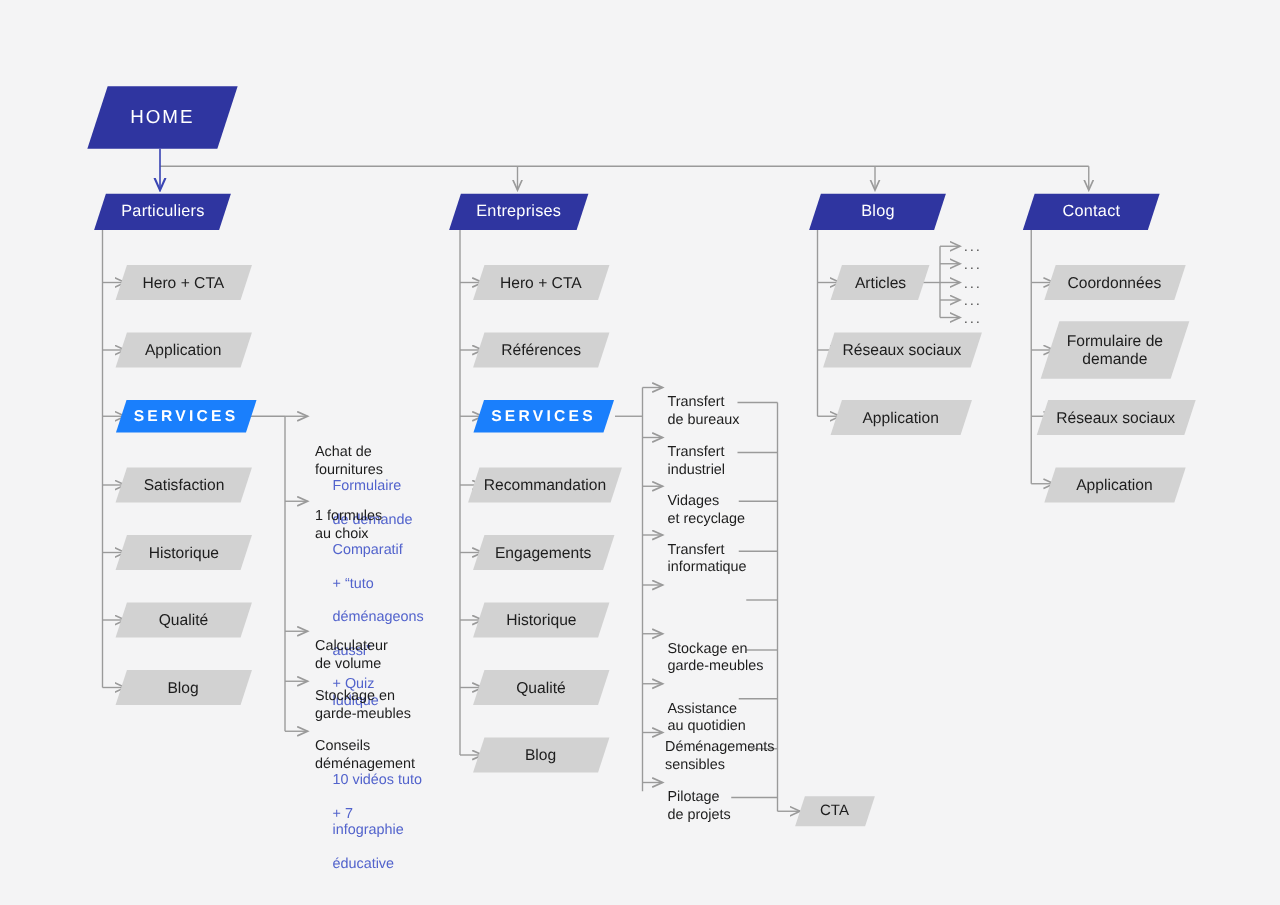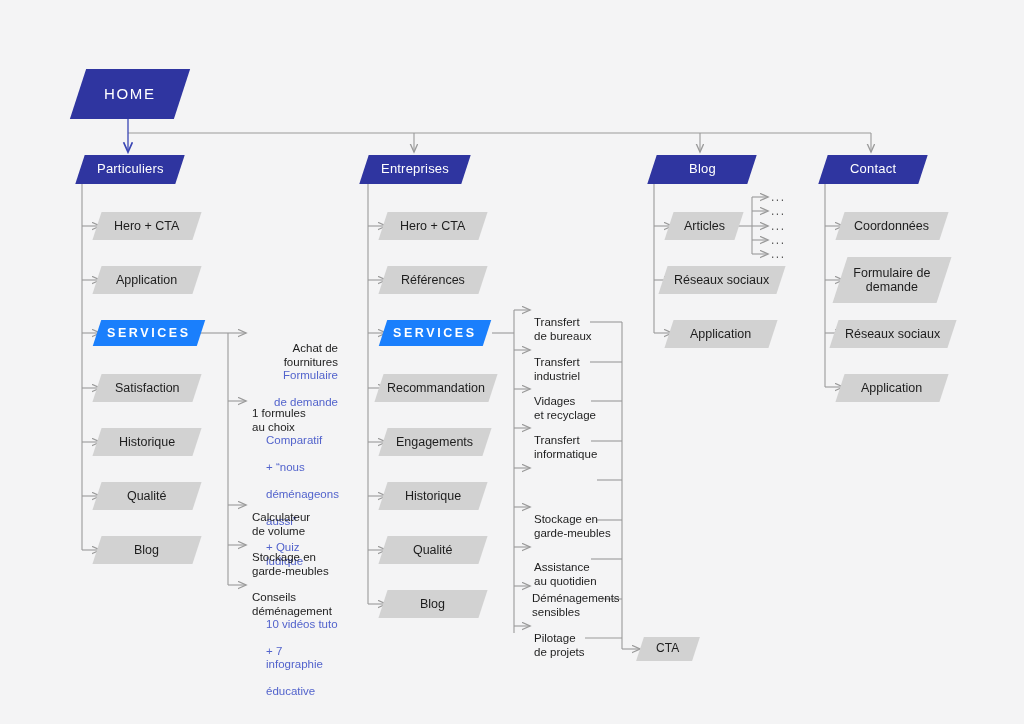--- a/index.html
+++ b/index.html
@@ -218,32 +218,32 @@
   <div class="node grey" style="left:97px;top:428px;width:100px;">
     <span>Historique</span>
   </div>
   <div class="node grey" style="left:97px;top:482px;width:100px;">
     <span>Qualité</span>
   </div>
   <div class="node grey" style="left:97px;top:536px;width:100px;">
     <span>Blog</span>
   </div>
 
-  <div class="leaf" style="left:252px;top:329px;width:86px;text-align:right;">
+  <div class="leaf" style="left:252px;top:343px;width:86px;">
     <span>Achat de
 fournitures</span>
     <span class="note">Formulaire</span>
     <span class="note">de demande</span>
   </div>
 
   <div class="leaf" style="left:252px;top:394px;width:86px;">
     <span>1 formules
 au choix</span>
     <span class="note">Comparatif</span>
-    <span class="note">+ “nous</span>
+    <span class="note">+ “tuto</span>
     <span class="note">déménageons</span>
     <span class="note">aussi”</span>
     <span class="note">+ Quiz ludique</span>
   </div>
 
   <div class="leaf" style="left:252px;top:498px;width:86px;">
     <span>Calculateur
 de volume</span>
   </div>
 

